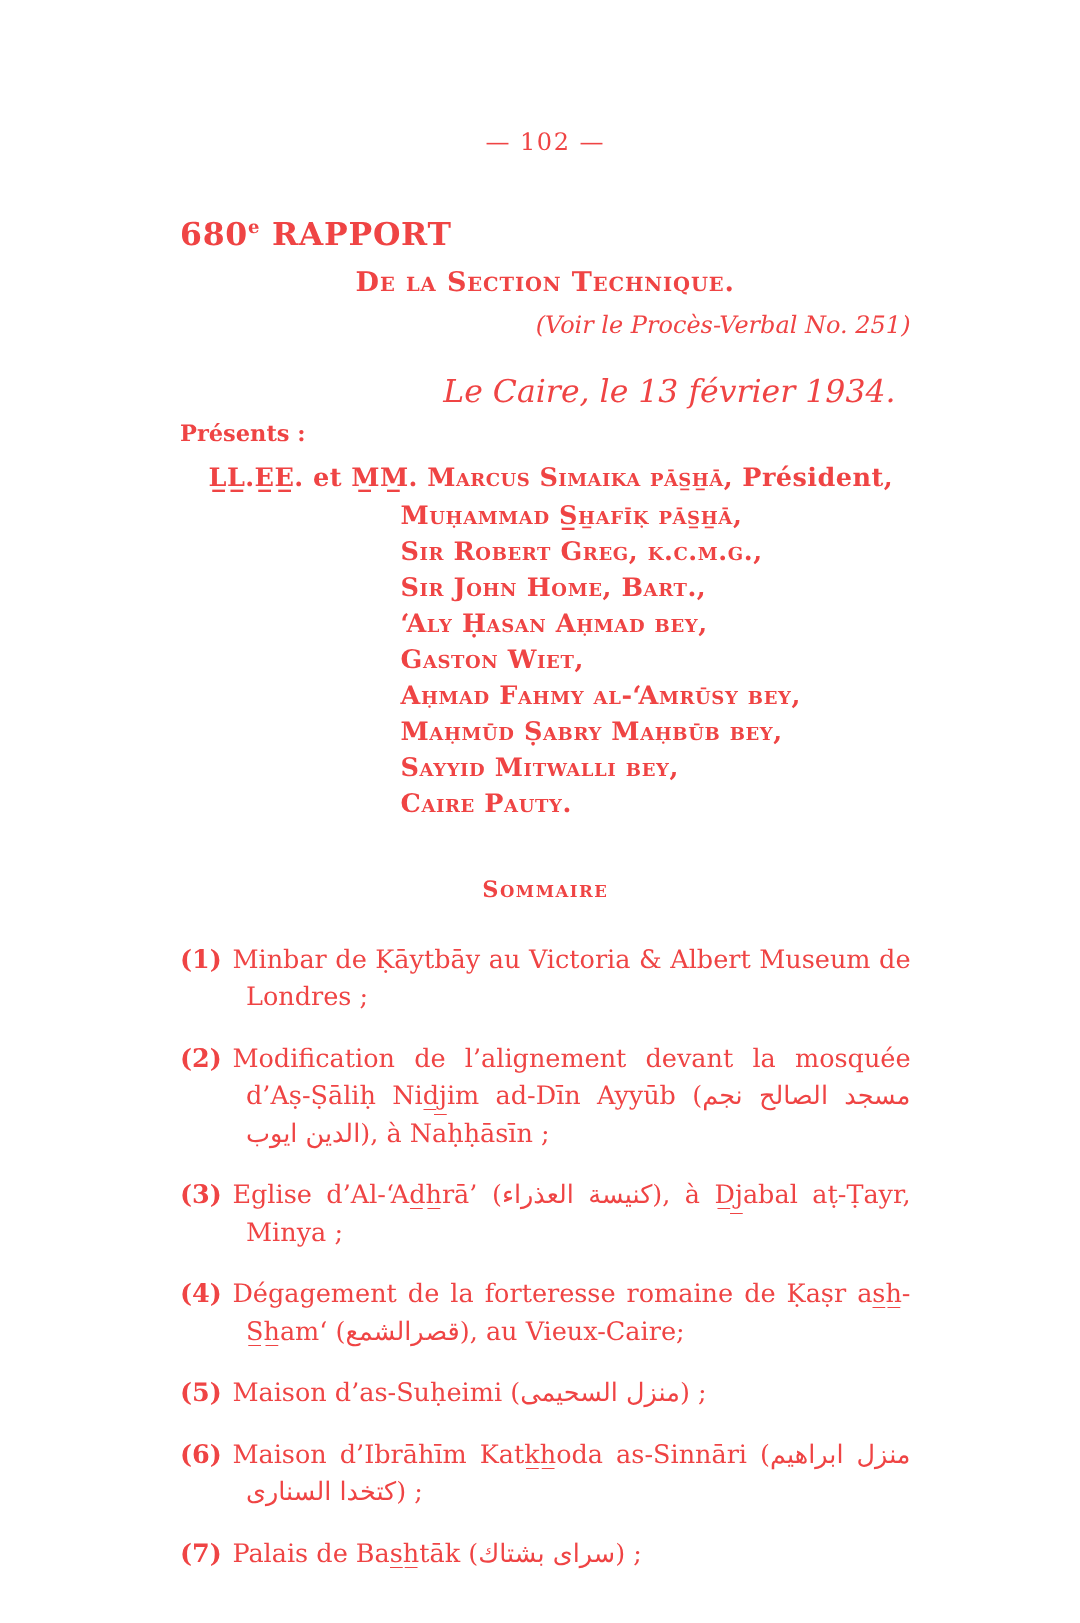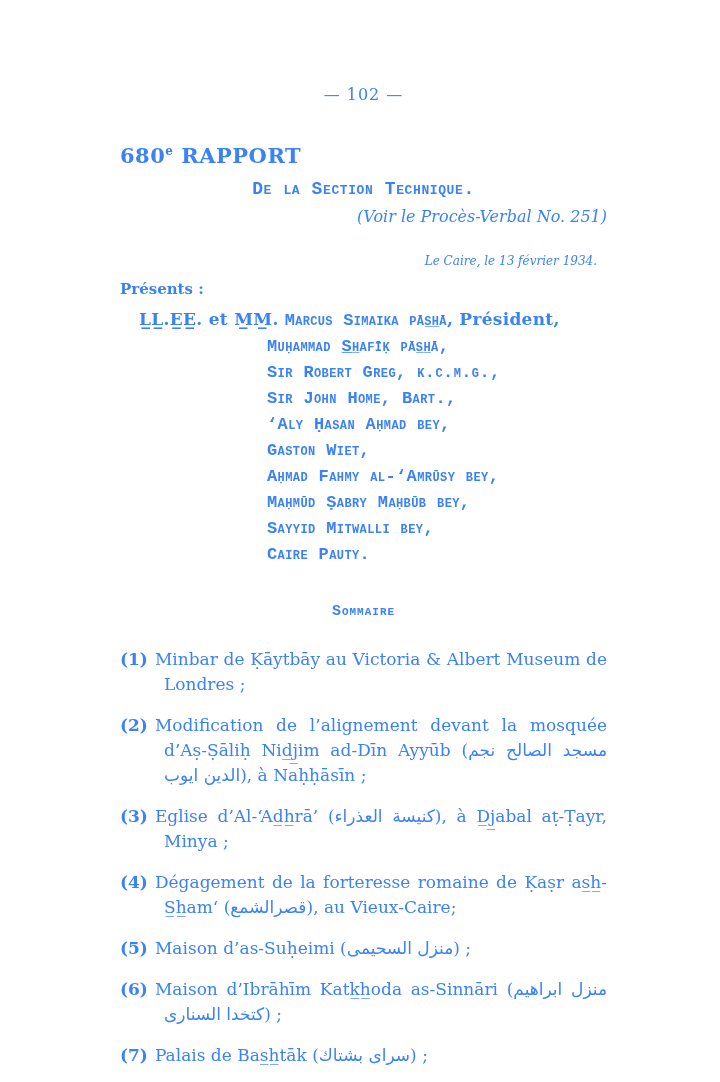--- a/index.html
+++ b/index.html
@@ -5,29 +5,29 @@
   html, body {
     margin: 0;
     padding: 0;
     background: #ffffff;
   }
   .page {
     position: relative;
     width: 720px;
     height: 1082px;
     background: #ffffff;
-    color: #3b82f6;
+    color: #ef4444;
     font-family: "DejaVu Serif", "DejaVu Sans", serif;
     box-sizing: border-box;
     padding: 86px 113px 0 120px;
     overflow: hidden;
     border-radius: 13px;
   }
   .italic { font-style: italic; }
-  .sc { font-variant: small-caps; font-variant-caps: small-caps; font-family: Liberation Mono, monospace; }
+  .sc { font-variant: small-caps; font-variant-caps: small-caps; }
 
   .pageno {
     font-size: 16px;
     line-height: 18px;
     text-align: center;
     letter-spacing: 1px;
   }
   .title {
     margin: 39px 0 0 0;
     font-size: 21px;
@@ -49,21 +49,21 @@
     letter-spacing: 0.6px;
   }
   .voir {
     margin-top: 6px;
     font-size: 16px;
     line-height: 22px;
     text-align: right;
   }
   .dateline {
     margin-top: 23px;
-    font-size: 12px;
+    font-size: 21px;
     line-height: 21px;
     text-align: right;
     padding-right: 10px;
   }
   .presents {
     margin-top: 7px;
     font-size: 15px;
     line-height: 21px;
     font-weight: bold;
   }

